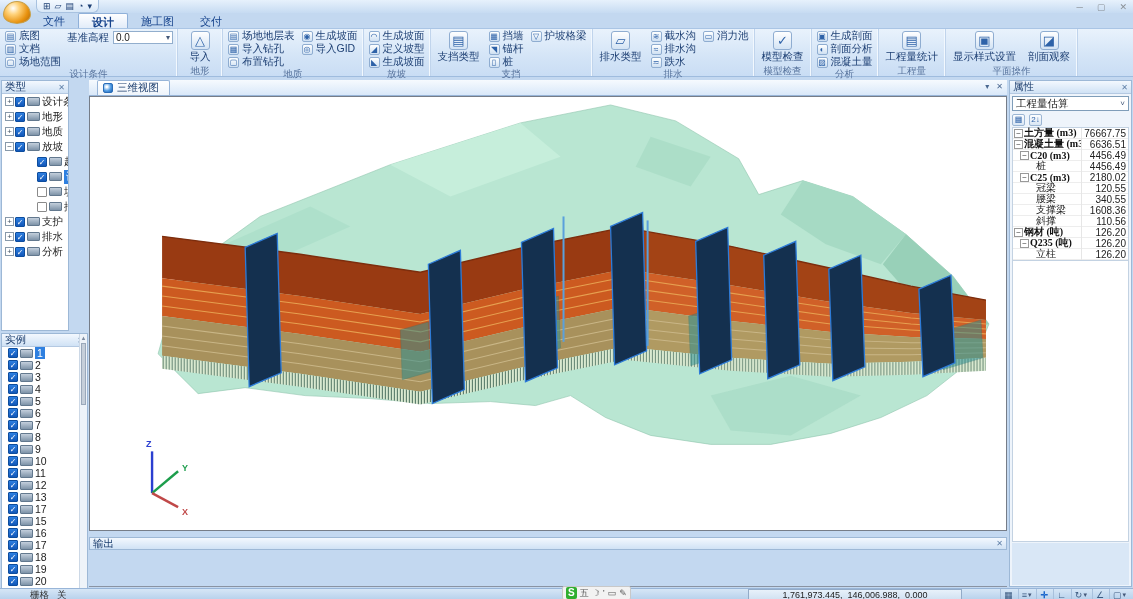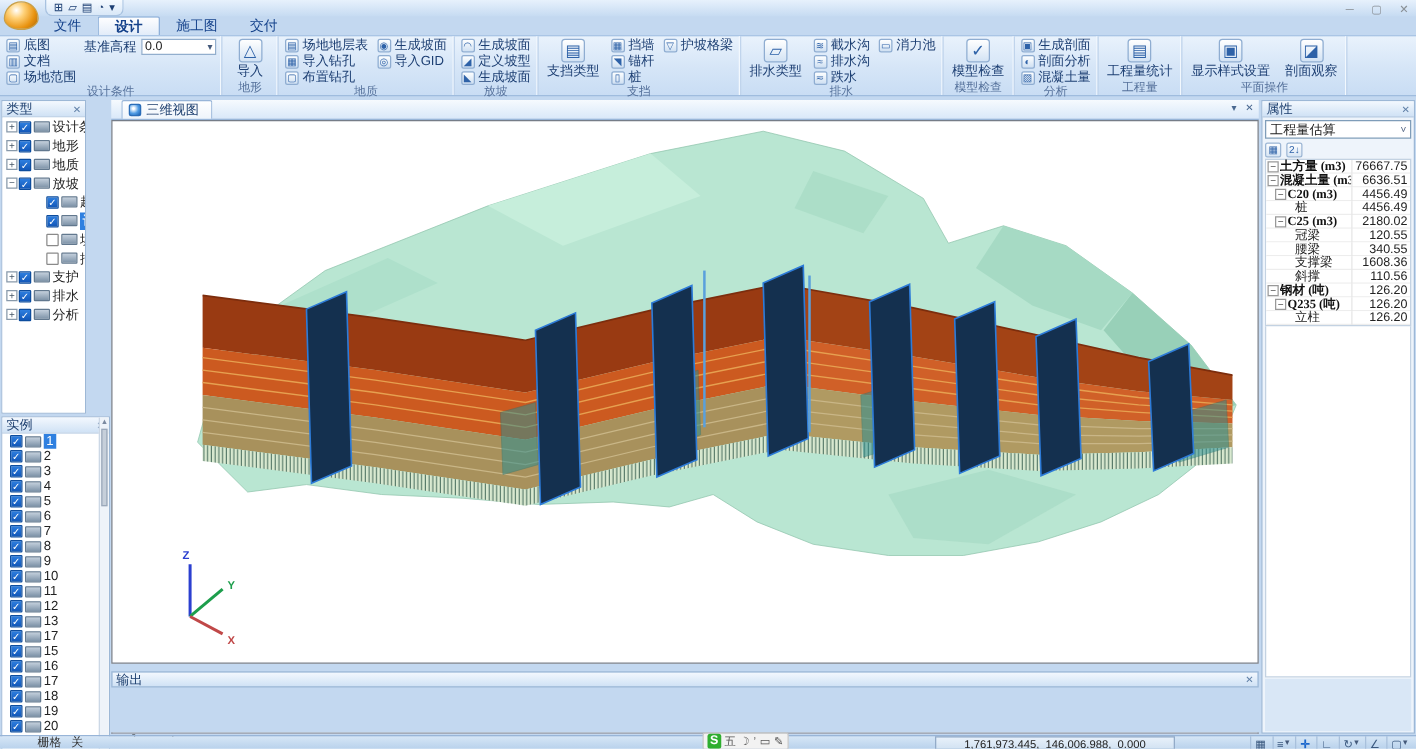--- a/index.html
+++ b/index.html
@@ -119,21 +119,21 @@
   #prop-footer { position:absolute; left:2px; bottom:1px; right:2px; height:42px; background:#d9e7f6; }
 
   
   #statusbar { position:absolute; left:0; top:588px; width:1133px; height:11px;
     background:linear-gradient(#d6e6f6,#b9d2ec); border-top:1px solid #98b5d8; font-size:9.5px; color:#333; }
   #sb-grid { position:absolute; left:30px; top:0; line-height:11px; display:flex; gap:8px; }
   #sb-ime { position:absolute; left:562px; top:-3px; height:14px; display:flex; gap:3px; align-items:center;
     background:#f2f2f2; border:1px solid #c8c8c8; border-radius:2px; padding:0 3px; color:#555; font-size:9px; }
   .imeic { line-height:12px; }
   .imeic.sogou { background:#2fae2f; color:#fff; font-weight:bold; border-radius:2px; padding:0 2px; font-size:10px; }
-  #sb-coords { position:absolute; left:748px; top:0; width:192px; height:11px; border:1px solid #93abc8;
+  #sb-coords { position:absolute; left:748px; top:0; width:214px; height:11px; border:1px solid #93abc8;
     background:linear-gradient(#e8f1fa,#d2e2f2); text-align:center; line-height:10px; font-size:9px;
     white-space:pre; color:#222; }
   #sb-tools { position:absolute; right:4px; top:0; height:11px; display:flex; gap:2px; align-items:center; }
   .sbt { display:flex; align-items:center; padding:0 3px; height:11px; color:#3c5a80; font-size:9px;
     border-left:1px solid #a8c0dc; line-height:10px; gap:1px; }
   .sbt .dd { font-size:7px; color:#44597a; }
   .sbt.blue { color:#1a66cc; font-weight:bold; }
 </style>
 </head>
 <body>

